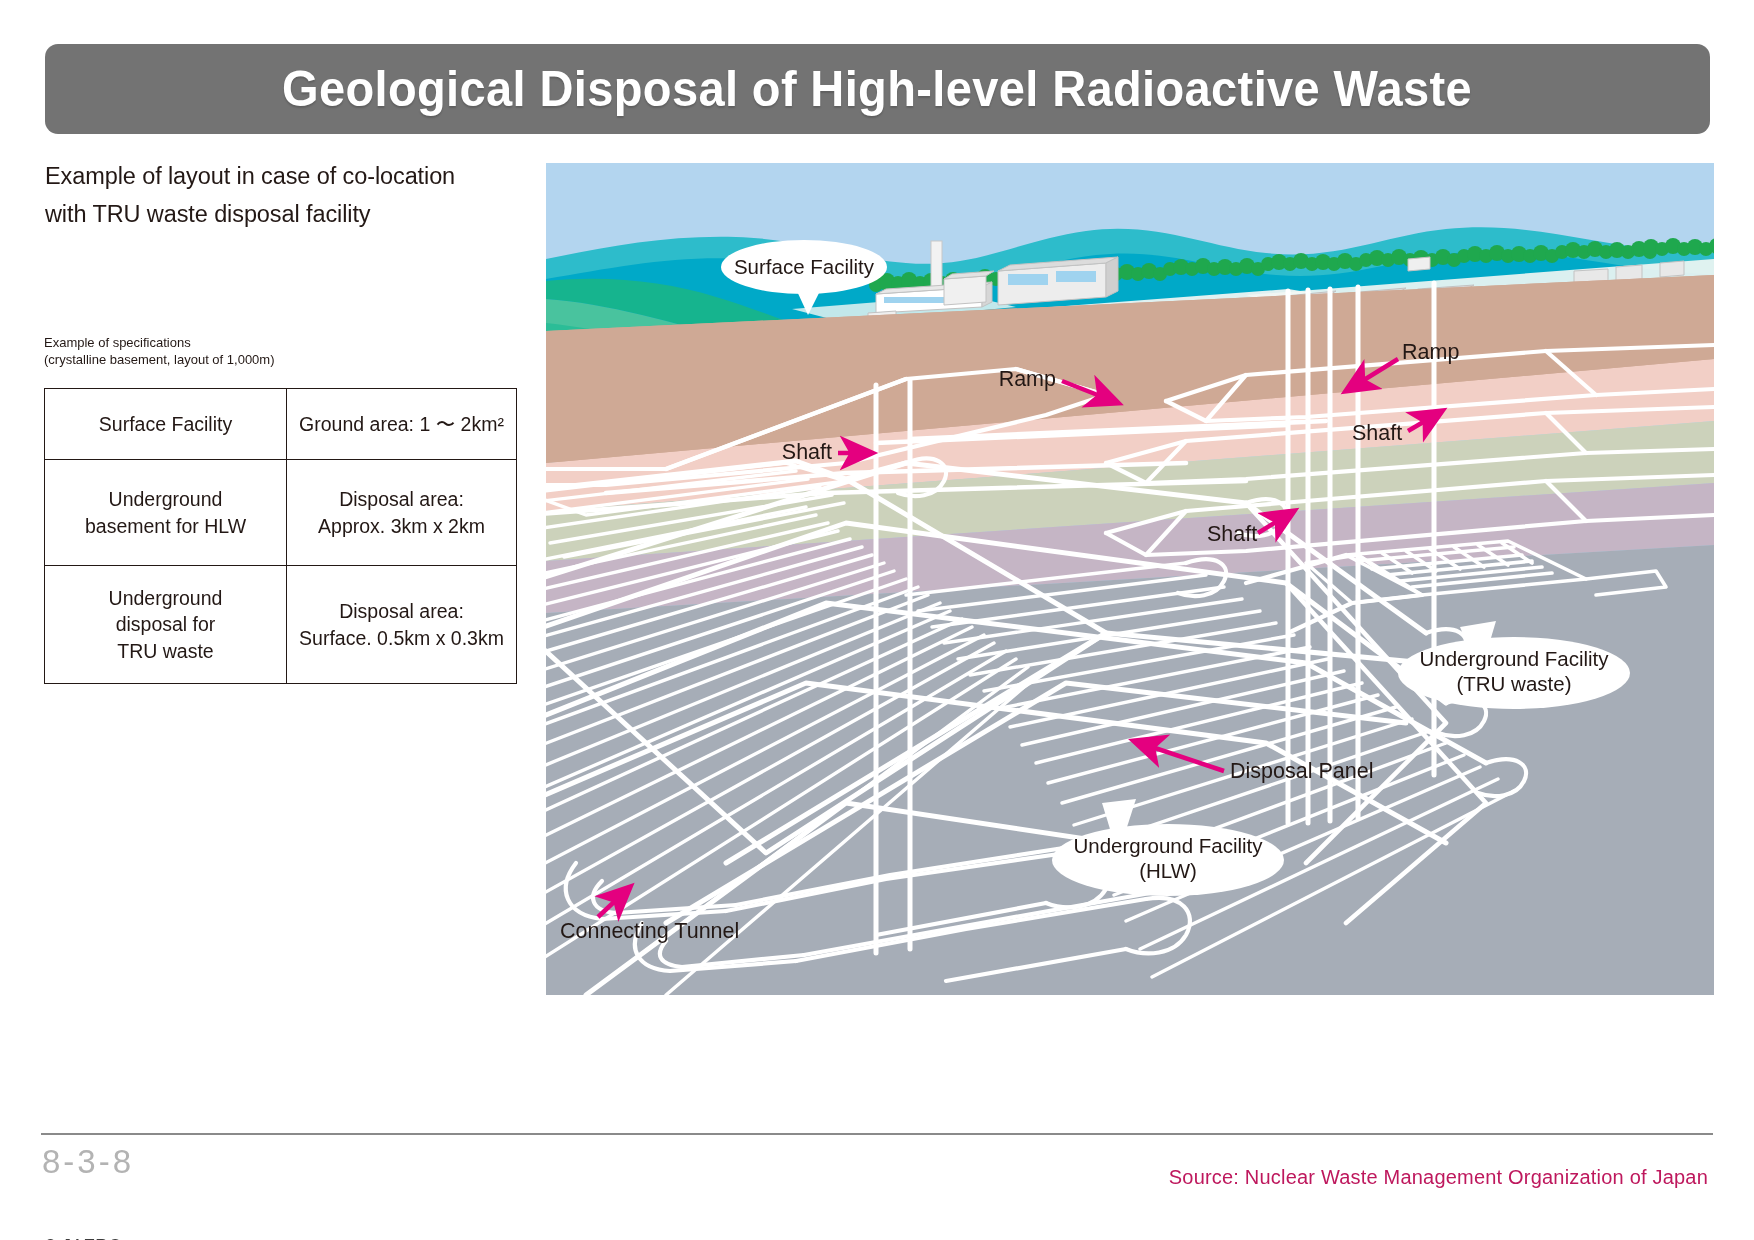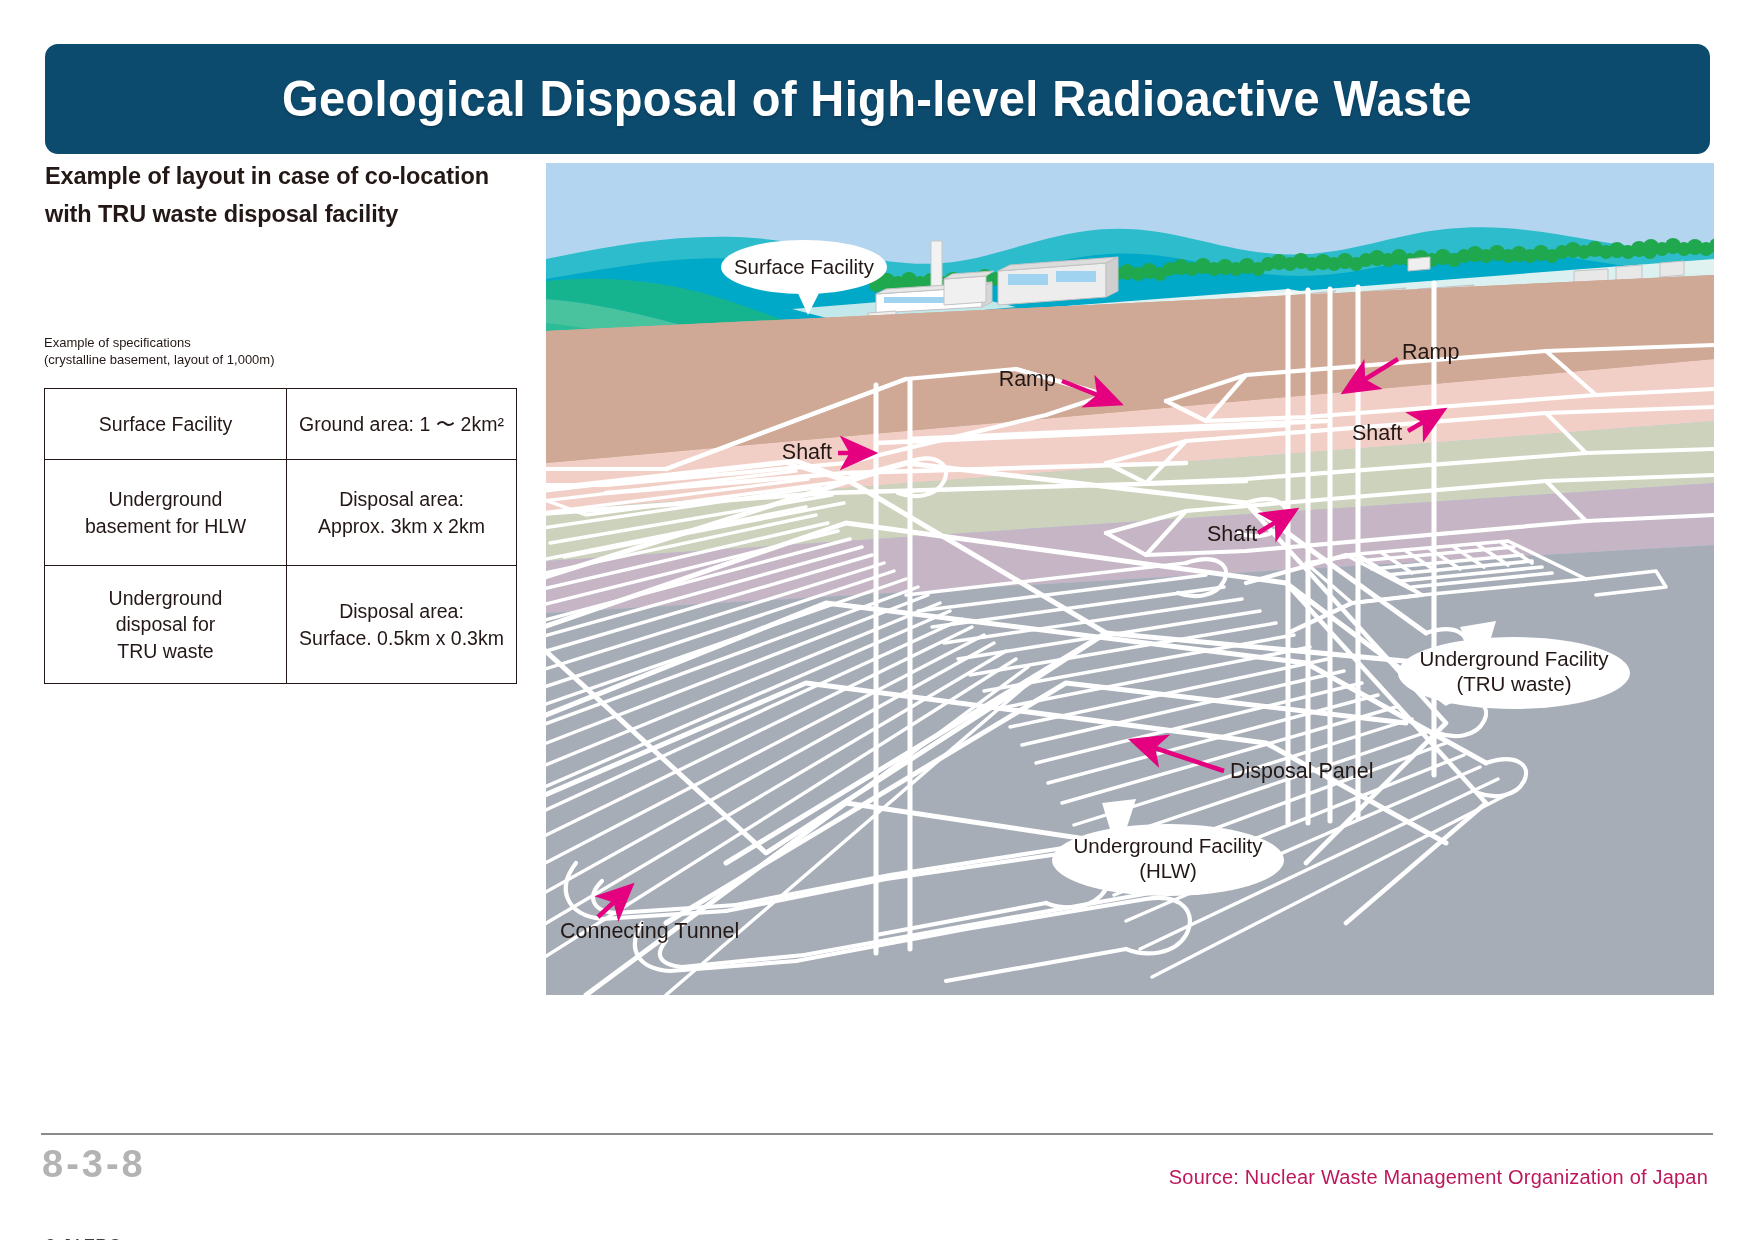--- a/index.html
+++ b/index.html
@@ -8,39 +8,39 @@
     background:#ffffff;
     font-family:"Liberation Sans", sans-serif;
     color:#231815;
     position:relative;
     overflow:hidden;
   }
   .page{position:absolute;inset:0;}
 
   
   .title-banner{
-    position:absolute;left:45px;top:44px;width:1665px;height:110px;
-    background:#0c4a6e;border-radius:13px;
+    position:absolute;left:45px;top:44px;width:1665px;height:90px;
+    background:#737373;border-radius:13px;
     display:flex;align-items:center;justify-content:center;
   }
   .title-text{
     color:#ffffff;
     font-family:"Liberation Sans Narrow","Liberation Sans",sans-serif;
     font-weight:bold;
     font-size:50px;
     letter-spacing:0.4px;
     transform:scaleX(0.94);
     white-space:nowrap;
     text-shadow:0 2px 2px rgba(0,0,0,.18);
   }
 
   
   .subhead{
     position:absolute;left:45px;top:157px;width:470px;
-    font-size:23.5px;font-weight:bold;line-height:1.62;
+    font-size:23.5px;font-weight:normal;line-height:1.62;
     letter-spacing:-0.1px;
   }
   .spec-caption{
     position:absolute;left:44px;top:334px;width:470px;
     font-size:13px;line-height:1.33;color:#231815;
   }
   .spec-table{
     position:absolute;left:44px;top:388px;width:473px;
     border-collapse:collapse;
     table-layout:fixed;
@@ -58,21 +58,21 @@
   .spec-table tr.r1 td{height:58px;}
   .spec-table tr.r2 td{height:93px;}
   .spec-table tr.r3 td{height:105px;}
 
   
   .footer-rule{
     position:absolute;left:41px;top:1133px;width:1672px;height:2px;background:#8a8a8a;
   }
   .page-no{
     position:absolute;left:42px;top:1143px;
-    font-size:38px;color:#b3b3b3;letter-spacing:3px;font-weight:bold;
+    font-size:33px;color:#b3b3b3;letter-spacing:3px;font-weight:normal;
   }
   .copyright{
     position:absolute;left:44px;top:1236px;
     font-size:17.5px;color:#3c3c3c;letter-spacing:0.3px;
   }
   .source{
     position:absolute;right:46px;top:1166px;
     font-size:20px;color:#be185d;letter-spacing:0.2px;
   }
 

